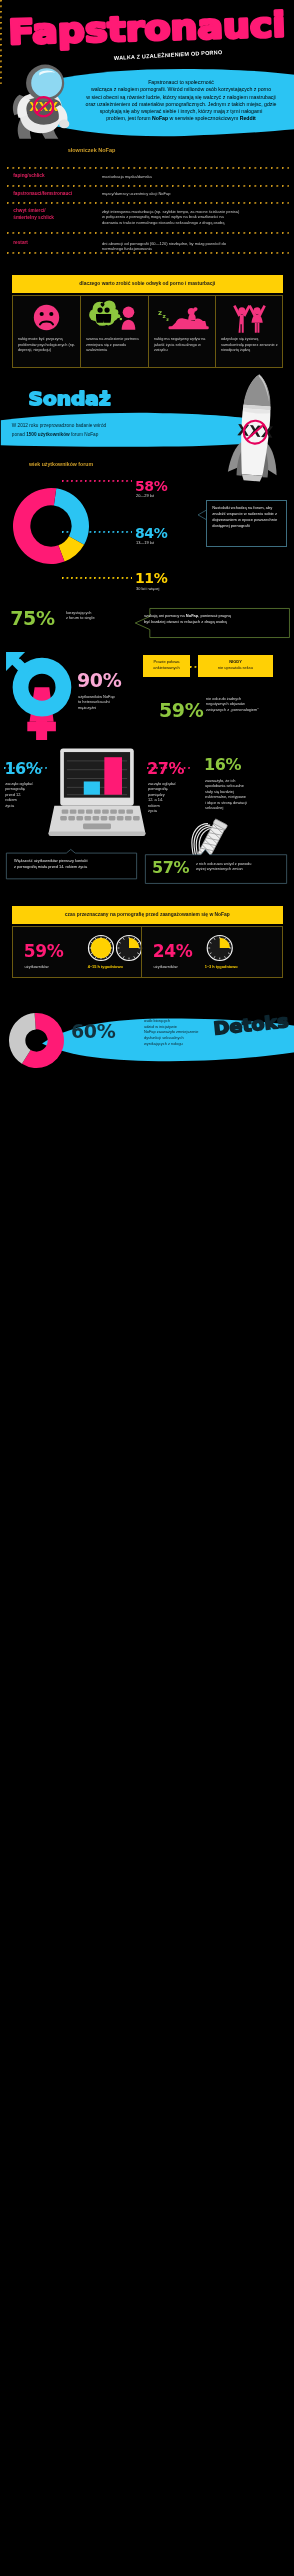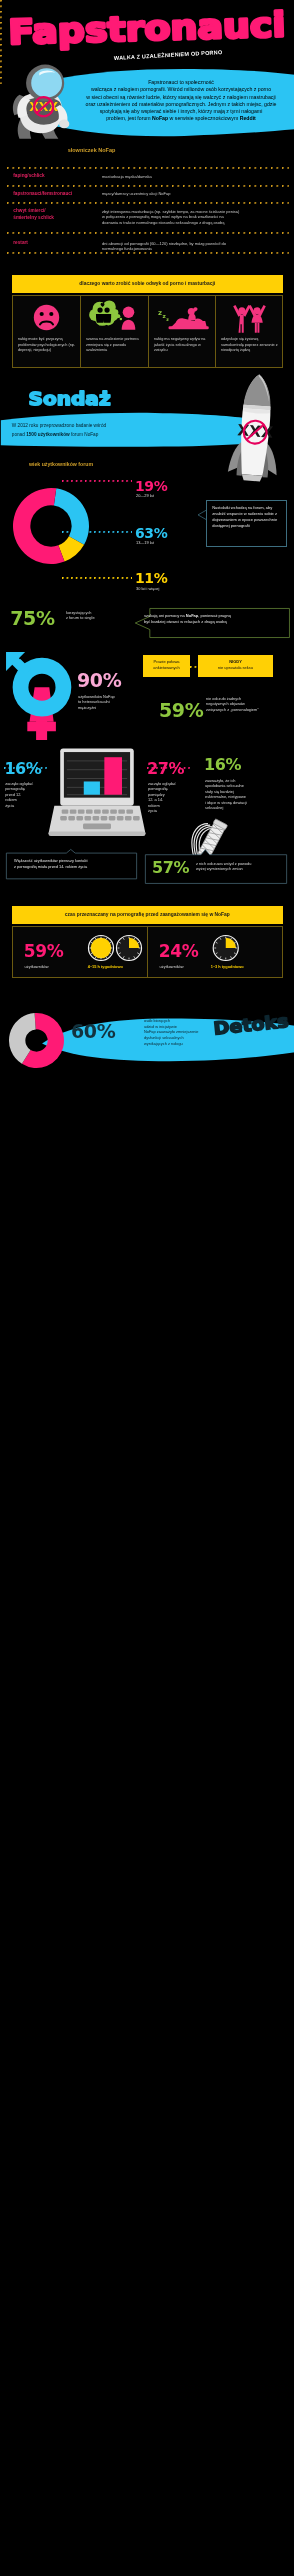--- a/index.html
+++ b/index.html
@@ -244,24 +244,24 @@
   </svg>
 
   <div class="sectitle" style="left:29px;top:461px">wiek użytkowników forum</div>
   <svg class="abs" id="age-donut" style="left:13.3px;top:488px;width:76px;height:76px" viewBox="0 0 103 103">
       <path d="M58.66741469944337,0.5011944598091276 A51.5,51.5 0 0 1 96.27898886951877,76.93800612908791 L75.84585802614613,65.33037226435847 A28,28 0 0 0 55.396846826881834,23.77249407523603 Z" fill="#2BC4F3"></path>
       <path d="M96.27898886951877,76.93800612908791 A51.5,51.5 0 0 1 69.78800856401905,99.64352233439476 L61.442994947427835,77.6751189390884 A28,28 0 0 0 75.84585802614613,65.33037226435847 Z" fill="#FFD100"></path>
       <path d="M69.78800856401905,99.64352233439476 A51.5,51.5 0 1 1 58.66741469944337,0.5011944598091276 L55.39684682688183,23.77249407523603 A28,28 0 1 0 61.442994947427835,77.6751189390884 Z" fill="#FF1A75"></path>
     </svg>
   <div id="age-labels">
       <div class="dotline" style="left: 62px; top: 480px; width: 70px; color: rgb(255, 26, 117);"></div>
-      <div class="bignum" style="left: 135px; top: 478px; font-size: 14px; color: rgb(255, 26, 117);">19%</div>
+      <div class="bignum" style="left: 135px; top: 478px; font-size: 14px; color: rgb(255, 26, 117);">58%</div>
       <div class="lbl" style="left: 136px; top: 493px; width: 88px;">20—29 lat</div>
       <div class="dotline" style="left: 62px; top: 531px; width: 70px; color: rgb(43, 196, 243);"></div>
-      <div class="bignum" style="left: 135px; top: 525px; font-size: 14px; color: rgb(43, 196, 243);">63%</div>
+      <div class="bignum" style="left: 135px; top: 525px; font-size: 14px; color: rgb(43, 196, 243);">84%</div>
       <div class="lbl" style="left: 136px; top: 540px; width: 88px;">13—19 lat</div>
       <div class="dotline" style="left: 62px; top: 577px; width: 70px; color: rgb(255, 209, 0);"></div>
       <div class="bignum" style="left: 135px; top: 570px; font-size: 14px; color: rgb(255, 209, 0);">11%</div>
       <div class="lbl" style="left: 136px; top: 586px; width: 88px;">30 lat i więcej</div>
     </div>
 
   <svg class="abs" style="left:198px;top:509px;width:10.3px;height:11.8px" viewBox="0 0 14 16">
     <path d="M14,0 L14,16 L0,8 Z" fill="#000" stroke="#3d6e80" stroke-width="1"></path>
   </svg>
   <div class="callout" style="left:206px;top:500px;width:81px;height:47px">Nastolatki wchodzą na forum, aby znaleźć wsparcie w radzeniu sobie z dojrzewaniem w epoce powszechnie dostępnej pornografii</div>
@@ -417,21 +417,21 @@
               <line x1="57" y1="34.5" x2="57" y2="32" stroke="#f2f2f2" stroke-width="1"></line>
               <line x1="49.25000000000001" y1="32.423393758658804" x2="50.5" y2="30.258330249197705" stroke="#f2f2f2" stroke-width="1"></line>
               <line x1="43.5766062413412" y1="26.750000000000007" x2="45.7416697508023" y2="25.500000000000007" stroke="#f2f2f2" stroke-width="1"></line>
               <line x1="41.5" y1="19.000000000000004" x2="44" y2="19.000000000000004" stroke="#f2f2f2" stroke-width="1"></line>
               <line x1="43.5766062413412" y1="11.249999999999998" x2="45.7416697508023" y2="12.499999999999998" stroke="#f2f2f2" stroke-width="1"></line>
               <line x1="49.24999999999999" y1="5.576606241341205" x2="50.49999999999999" y2="7.741669750802302" stroke="#f2f2f2" stroke-width="1"></line>
             </g>
           </svg>
         </div>
       </div>
-      <div class="cardcell" style="left: 134px; width: 135px;">
+      <div class="cardcell" style="left: 128px; width: 135px;">
         <div class="bignum" style="left: 11px; top: 14px; font-size: 17px; color: rgb(255, 26, 117);">24%</div>
         <div class="lbl" style="left: 11.8px; top: 37px; width: 59px; color: rgb(216, 216, 216);">użytkowników</div>
         <div class="lbl" style="left: 63px; top: 37px; width: 71px; color: rgb(255, 209, 0); font-weight: bold;">1–3 h tygodniowo</div>
         <div class="clockwrap" style="left: 63px; top: 7.4px; width: 29.5px; height: 28px;">
           <svg viewBox="0 0 40 38" width="100%" height="100%">
             <g>
               <circle cx="20" cy="19" r="17" fill="#1a1a1a" stroke="#f2f2f2" stroke-width="1.6"></circle>
               <path d="M20,19 L20,5 A14,14 0 0 1 34,19 Z" fill="#FFD100"></path>
               <line x1="20" y1="3.5" x2="20" y2="6" stroke="#f2f2f2" stroke-width="1"></line>
               <line x1="27.75" y1="5.576606241341199" x2="26.5" y2="7.741669750802297" stroke="#f2f2f2" stroke-width="1"></line>

